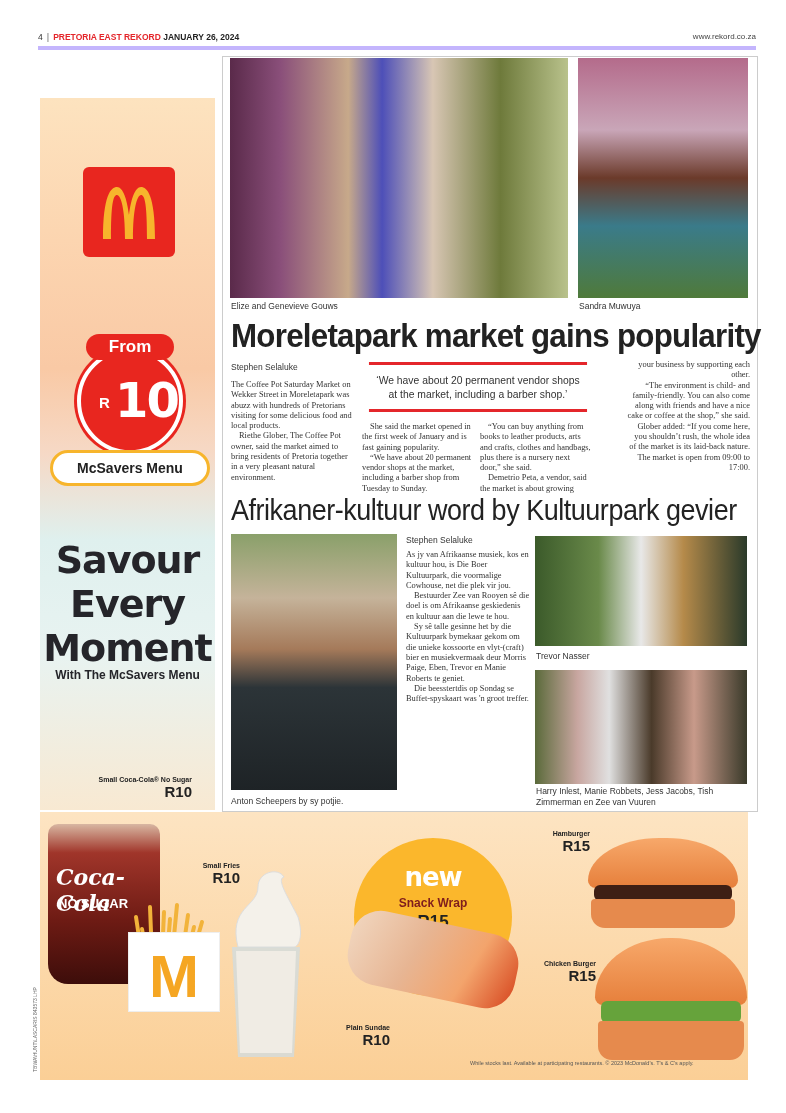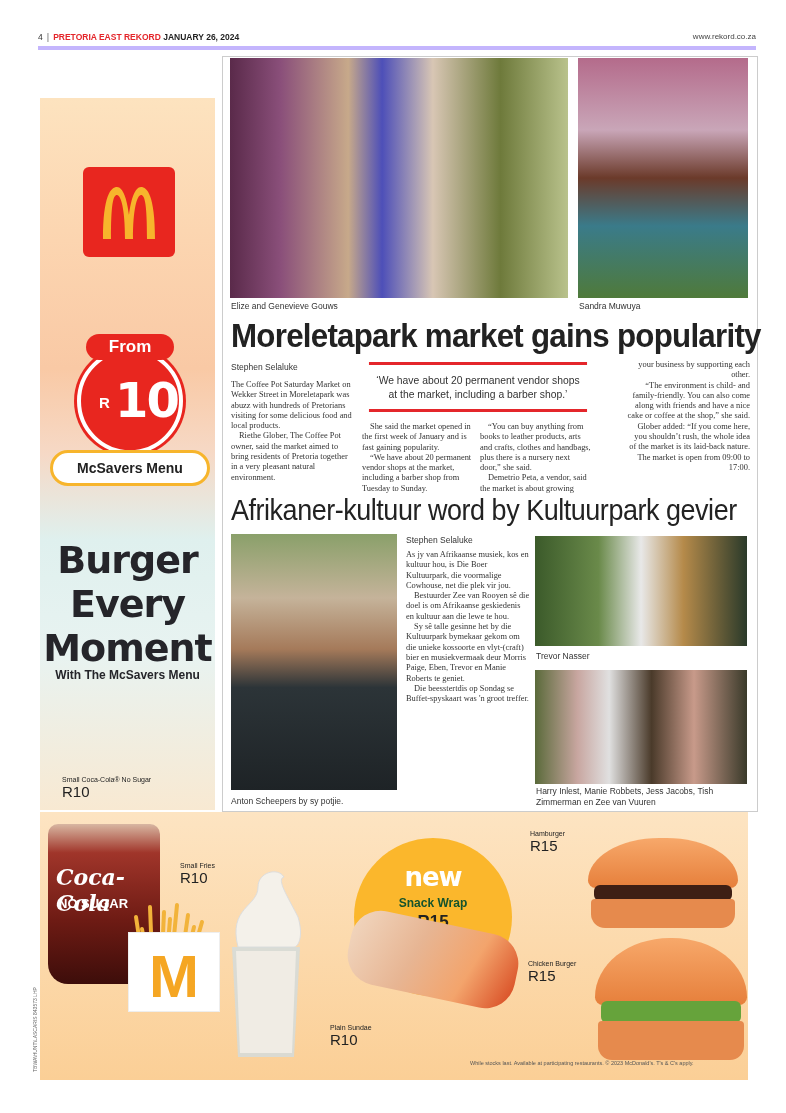--- a/index.html
+++ b/index.html
@@ -34,34 +34,34 @@
   .byline { position: absolute; font-size: 8.5px; color: #333; }
   .col { position: absolute; font-family: "Liberation Serif", serif; font-size: 8.4px; line-height: 10.3px; color: #333; }
   .col p { text-indent: 8px; }
   .col p.first { text-indent: 0; }
   .pullquote { position: absolute; left: 362px; top: 362px; width: 232px; border-top: 3px solid #e4262b; border-bottom: 3px solid #e4262b; padding: 8px 6px; text-align: center; font-size: 11px; line-height: 14px; color: #333; font-family: "Liberation Sans", sans-serif; transform: scaleX(0.94); }
 
   
   .bottom-ad { position: absolute; left: 40px; top: 812px; width: 708px; height: 268px; background: linear-gradient(180deg, #fde4c2 0%, #fbcf96 100%); }
   .bottom-ad .legal { position: absolute; left: 430px; top: 248px; font-size: 5.5px; color: #555; }
   .vert-code { position: absolute; left: -8px; top: 140px; font-size: 5px; color: #666; transform: rotate(-90deg); transform-origin: left top; white-space: nowrap; }
-  .prod-label { position: absolute; text-align: left; font-weight: normal; color: #222; }
+  .prod-label { position: absolute; text-align: right; font-weight: bold; color: #222; }
   .prod-label .nm { font-size: 7px; display: block; }
   .prod-label .pr { font-size: 15px; display: block; }
 
   .cup { position: absolute; left: 8px; top: 12px; width: 112px; height: 160px; background: linear-gradient(180deg, #d8b7a2 0%, #a0352a 18%, #6e1b14 60%, #3d0d0a 100%); border-radius: 10px 10px 20px 20px; }
   .cup .logo { position: absolute; left: 8px; top: 40px; color: #fff; font-family: "DejaVu Serif", serif; font-style: italic; font-size: 22px; font-weight: bold; }
   .cup .nos { position: absolute; left: 10px; top: 72px; color: #fff; font-weight: bold; font-size: 13px; }
   .fries { position: absolute; left: 82px; top: 85px; width: 100px; height: 100px; }
   .fries-box { position: absolute; left: 88px; top: 120px; width: 92px; height: 80px; background: #fff; border: 1px solid #eee; }
   .fries-box .arch { position: absolute; left: 20px; top: 14px; color: #f5a623; font-size: 60px; font-weight: bold; line-height: 60px; }
   .sundae { position: absolute; left: 188px; top: 55px; width: 76px; height: 200px; }
   .snack-circle { position: absolute; left: 314px; top: 26px; width: 158px; height: 158px; border-radius: 50%; background: #fbb72c; }
   .snack-circle .new { position: absolute; left: 0; width: 100%; top: 24px; text-align: center; color: #fff; font-weight: bold; font-size: 26px; font-family: "DejaVu Sans", sans-serif; letter-spacing: -1px; }
-  .snack-circle .nm { position: absolute; left: 0; width: 100%; top: 58px; text-align: center; color: #14532d; font-weight: bold; font-size: 12px; }
+  .snack-circle .nm { position: absolute; left: 0; width: 100%; top: 58px; text-align: center; color: #7f1d1d; font-weight: bold; font-size: 12px; }
   .snack-circle .pr { position: absolute; left: 0; width: 100%; top: 74px; text-align: center; color: #222; font-weight: bold; font-size: 17px; }
   .wrap { position: absolute; left: 308px; top: 110px; width: 170px; height: 75px; background: linear-gradient(110deg, #f1d7c0 0%, #e7b593 40%, #f3a46c 70%, #d74820 100%); border-radius: 30px; transform: rotate(12deg); }
   .burger { position: absolute; border-radius: 50% 50% 14px 14px; }
   .burger .bun-top { position: absolute; left: 0; top: 0; width: 100%; height: 55%; background: linear-gradient(180deg, #f7a86a 0%, #e67f3b 100%); border-radius: 50% 50% 8px 8px / 90% 90% 8px 8px; }
   .burger .mid { position: absolute; left: 4%; width: 92%; top: 52%; height: 18%; background: #3f1f14; border-radius: 6px; }
   .burger .bun-bot { position: absolute; left: 2%; width: 96%; top: 68%; height: 32%; background: #e68a4d; border-radius: 4px 4px 14px 14px; }
   .chicken .mid { background: #66a33b; }
 </style>
 </head>
 <body>
@@ -80,21 +80,21 @@
         <path d="M4 54 C4 10, 12 2, 18 2 C24 2, 28 14, 30 30 C32 14, 36 2, 42 2 C48 2, 56 10, 56 54 L48 54 C48 20, 46 10, 42 10 C38 10, 34 24, 34 54 L26 54 C26 24, 22 10, 18 10 C14 10, 12 20, 12 54 Z" fill="#f7b52c"></path>
       </svg>
   </div>
   <div class="price-circle">
     <span class="r">R</span>
     <span class="n">10</span>
   </div>
   <div class="from-pill">From</div>
   <div class="mcsavers-pill">McSavers Menu</div>
   <div class="savour">
-    <div>Burger</div>
+    <div>Savour</div>
     <div>Every</div>
     <div>Moment</div>
   </div>
   <div class="with-line">With The McSavers Menu</div>
 </div>
 
 <div class="article-box"></div>
 
 <div class="photo" style="left:230px;top:58px;width:338px;height:240px;background:linear-gradient(90deg,#5a2a4a 0%,#8a4f7a 15%,#c7a98a 35%,#4d4fb8 45%,#d8c6b4 60%,#6e7a3b 80%,#b9c28c 100%);"></div>
 <div class="caption" style="left:231px;top:301px;">Elize and Genevieve Gouws</div>

